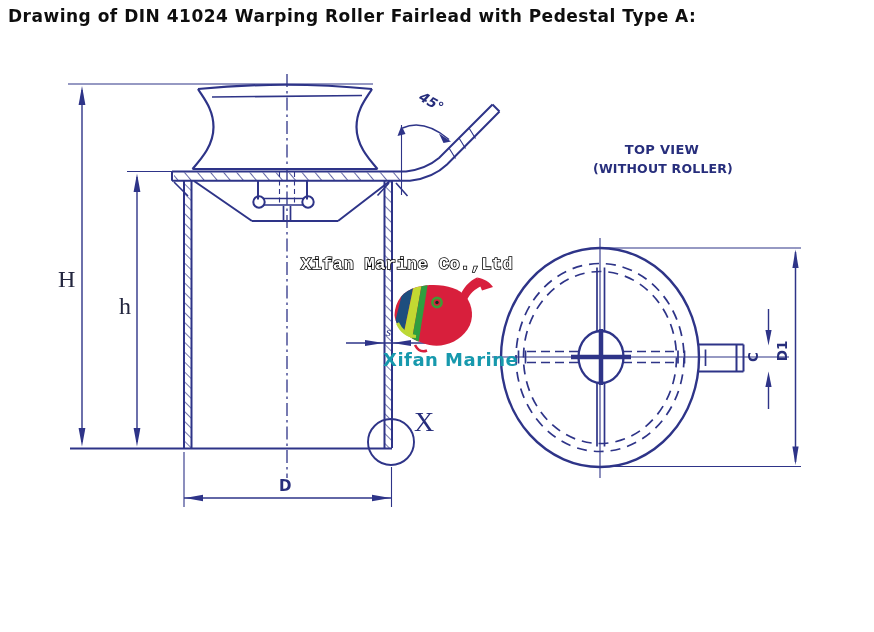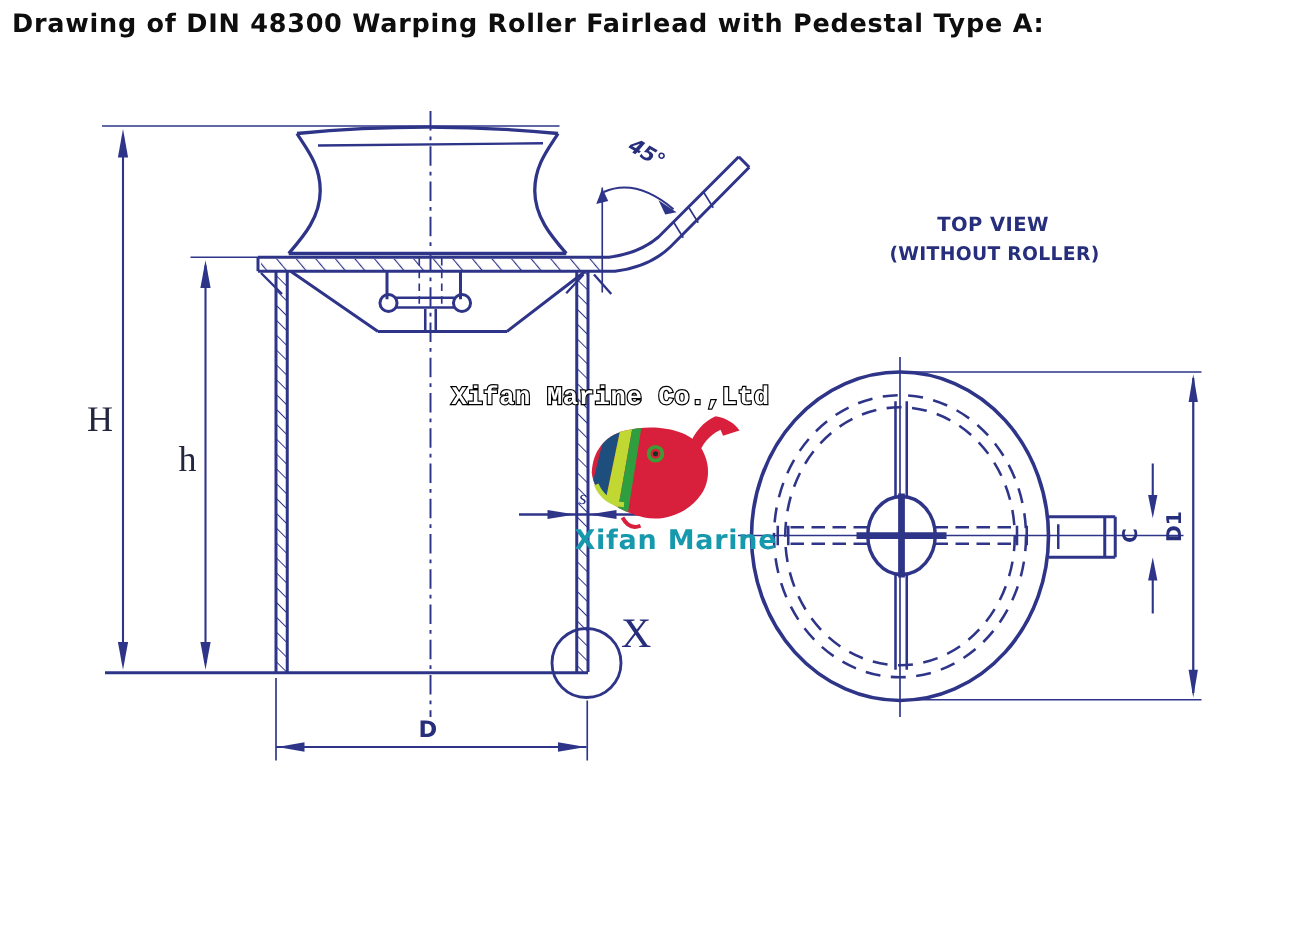--- a/index.html
+++ b/index.html
@@ -14,21 +14,21 @@
   .med{stroke-width:1.6;}
   .main{stroke-width:2.2;}
   .dim{stroke-width:1.4;}
   .arr{fill:#2e3488;stroke:none;}
   .lbl{fill:#272e7c;}
 </style>
 </head>
 <body>
 
 <div class="page">
-  <div class="title">Drawing of DIN 48300 Warping Roller Fairlead with Pedestal Type A:</div>
+  <div class="title">Drawing of DIN 41024 Warping Roller Fairlead with Pedestal Type A:</div>
 
   <svg class="drawing" width="874" height="632" viewBox="0 0 874 632" xmlns="http://www.w3.org/2000/svg">
     <defs>
       <pattern id="hatch" width="7" height="7" patternUnits="userSpaceOnUse" patternTransform="rotate(-45)">
         <line x1="0" y1="0" x2="0" y2="7" stroke="#2e3488" stroke-width="1.3"></line>
       </pattern>
       <pattern id="hatch2" width="10" height="10" patternUnits="userSpaceOnUse" patternTransform="rotate(-40)">
         <line x1="0" y1="0" x2="0" y2="10" stroke="#2e3488" stroke-width="1.5"></line>
       </pattern>
       <clipPath id="whaleBody">

